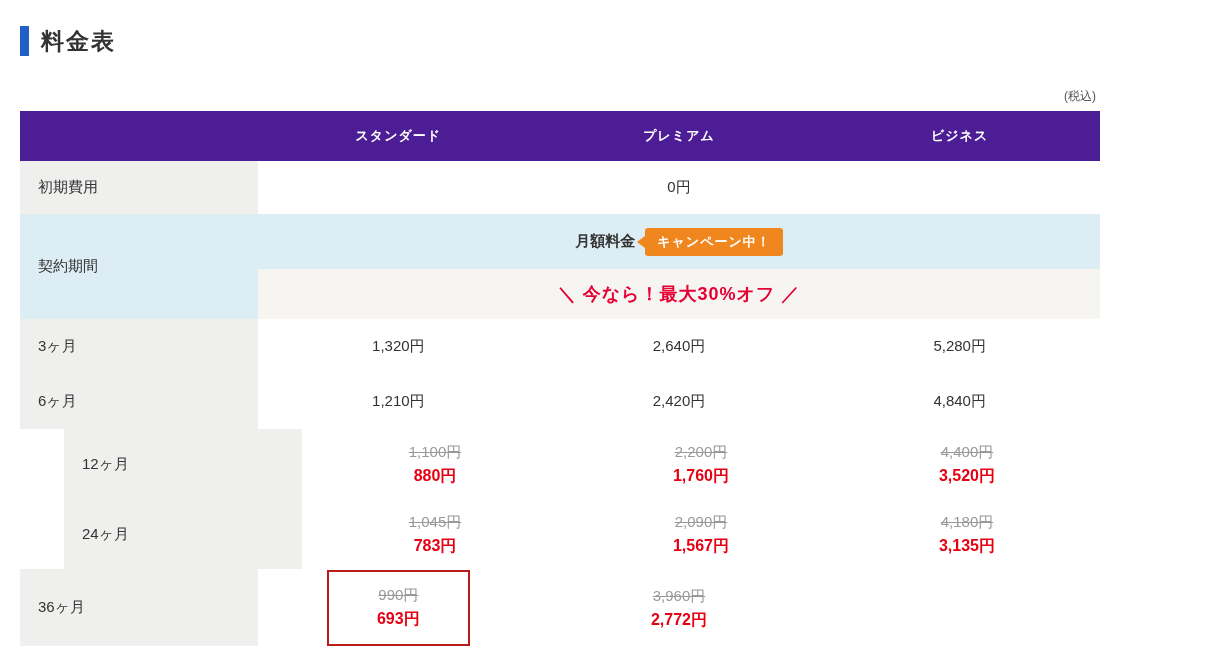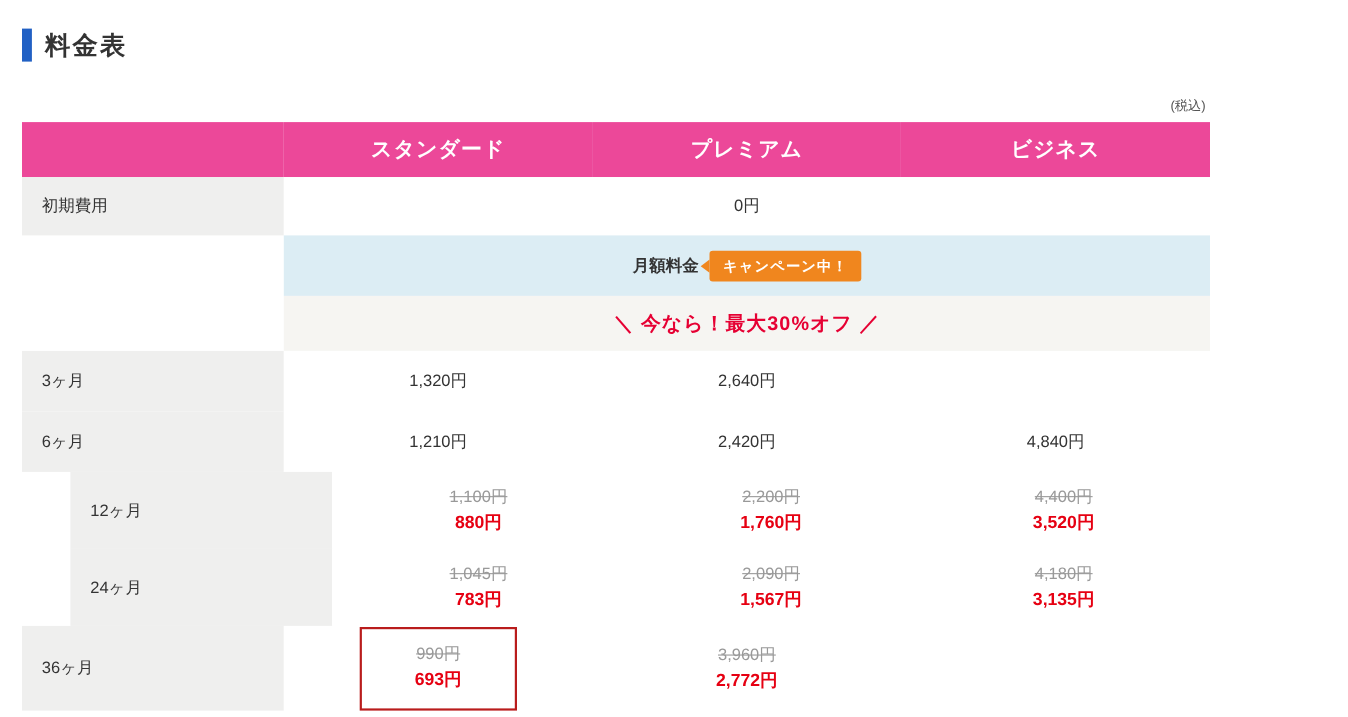--- a/index.html
+++ b/index.html
@@ -22,22 +22,22 @@
 
   
   .ptable { width: 1080px; font-size: 15px; }
   .row { display: grid; grid-template-columns: 238px 1fr 1fr 1fr; }
   .cell { display: flex; align-items: center; }
   .label-cell { background: #efefee; padding-left: 18px; color: #333; }
   .data-cell { justify-content: center; background: #ffffff; text-align: left; }
 
   .header-row { height: 50px; }
   .header-cell {
-    background: #ec4899; color: #ffffff; font-weight: bold;
-    font-size: 19px; letter-spacing: 1px; justify-content: center;
+    background: #4c1d95; color: #ffffff; font-weight: bold;
+    font-size: 13px; letter-spacing: 1px; justify-content: center;
   }
 
   .initial-row { height: 53px; }
   .span3 { grid-column: 2 / 5; }
 
   
   .contract-row { height: 105px; }
   .contract-label { background: #dcedf4; }
   .contract-data { grid-column: 2 / 5; display: flex; flex-direction: column; }
   .monthly-row {
@@ -95,36 +95,40 @@
       <div class="cell header-cell">プレミアム</div>
       <div class="cell header-cell">ビジネス</div>
     </div>
 
     <div class="row initial-row">
       <div class="cell label-cell">初期費用</div>
       <div class="cell data-cell span3">0円</div>
     </div>
 
     <div class="row contract-row">
+      <div class="cell label-cell contract-label">契約期間</div>
       <div class="contract-data">
         <div class="monthly-row">
           <span class="monthly-label">月額料金</span>
           <span class="badge">キャンペーン中！</span>
         </div>
         <div class="promo-row">＼ 今なら！最大30%オフ ／</div>
       </div>
     </div>
 
     <div class="row h55">
       <div class="cell label-cell">3ヶ月</div>
       <div class="cell data-cell">
           <span class="price">1,320円</span>
         </div>
       <div class="cell data-cell">
           <span class="price">2,640円</span>
+        </div>
+      <div class="cell data-cell">
+          <span class="price">5,280円</span>
         </div>
     </div>
 
     <div class="row h55">
       <div class="cell label-cell">6ヶ月</div>
       <div class="cell data-cell">
           <span class="price">1,210円</span>
         </div>
       <div class="cell data-cell">
           <span class="price">2,420円</span>

